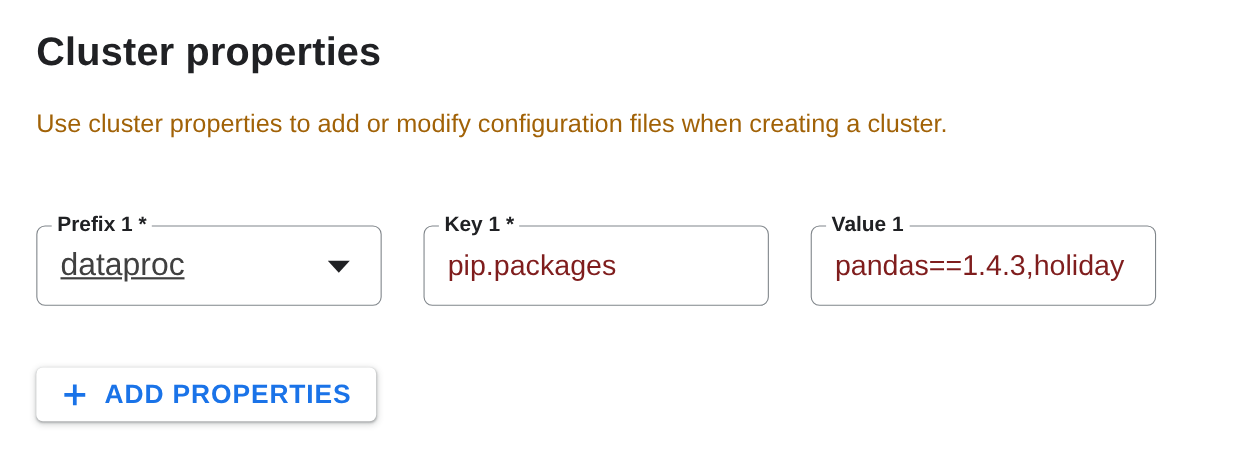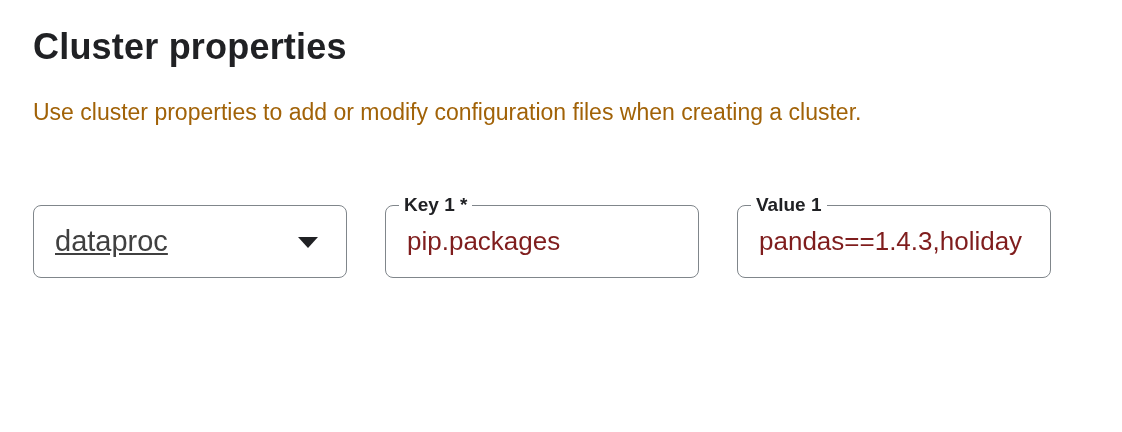--- a/index.html
+++ b/index.html
@@ -128,30 +128,37 @@
 
 <div class="page">
 
   <h1 class="page-title">Cluster properties</h1>
 
   <p class="page-description">Use cluster properties to add or modify configuration files when creating a cluster.</p>
 
   <div class="fields-row">
 
     <div class="field select-field" role="listbox">
+      <span class="field-label">Prefix 1 *</span>
       <span class="field-value">dataproc</span>
       <span class="caret"></span>
     </div>
 
     <div class="field">
       <span class="field-label">Key 1 *</span>
       <input class="field-input" type="text" value="pip.packages" style="">
     </div>
 
     <div class="field">
       <span class="field-label">Value 1</span>
       <input class="field-input" type="text" value="pandas==1.4.3,holiday" style="">
     </div>
 
   </div>
 
+  <button class="add-btn">
+    <svg class="plus-icon" width="26" height="26" viewBox="0 0 26 26">
+      <path d="M13 3.5 V22.5 M3.5 13 H22.5" fill="none" stroke-width="3.4" stroke="#1a73e8"></path>
+    </svg>
+    <span>ADD PROPERTIES</span>
+  </button>
 
 </div>
 
 </body></html>

